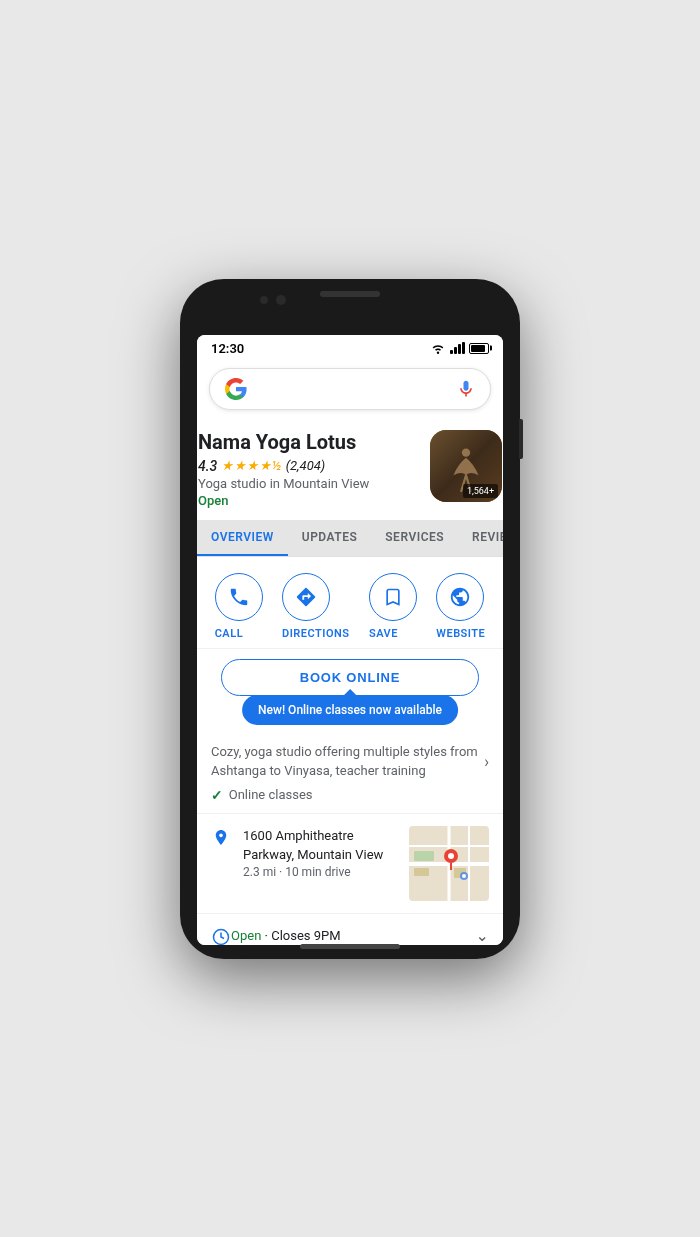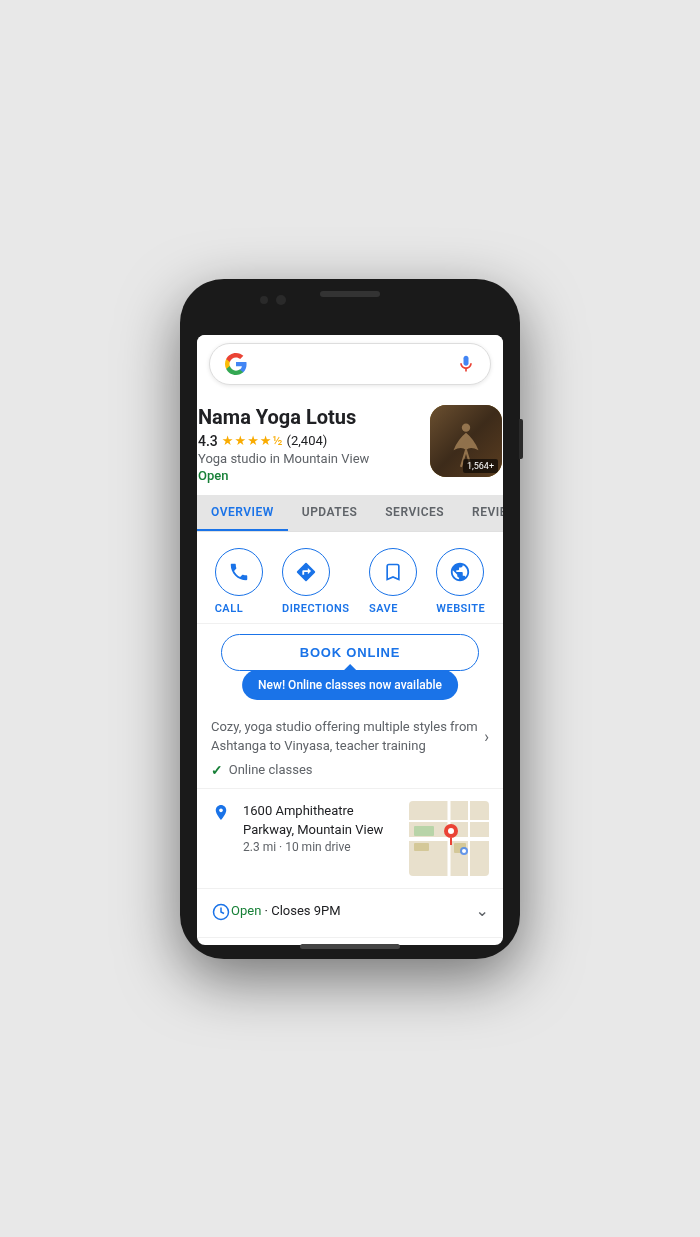--- a/index.html
+++ b/index.html
@@ -203,20 +203,21 @@
       color: #202124;
       line-height: 1.2;
       margin-bottom: 4px;
     }
 
     .rating-row {
       display: flex;
       align-items: center;
       gap: 4px;
       margin-bottom: 2px;
+      font-style: italic;
     }
 
     .rating-num {
       font-size: 14px;
       font-weight: 500;
       color: #202124;
     }
 
     .stars {
       display: flex;
@@ -544,20 +545,42 @@
 
   <div class="phone-top-bar">
     <div class="speaker"></div>
   </div>
 
   <div class="phone-side-btn"></div>
 
   <div class="phone-screen">
     <div class="screen-scroll">
 
+      <div class="status-bar">
+        <span class="status-time">12:30</span>
+        <div class="status-icons">
+
+          <svg class="wifi-icon" viewBox="0 0 20 14" fill="none" xmlns="http://www.w3.org/2000/svg">
+            <path d="M10 11.5a1.5 1.5 0 100 3 1.5 1.5 0 000-3z" fill="#000"></path>
+            <path d="M10 7.5c-1.5 0-2.8.6-3.8 1.6l1.4 1.4c.6-.6 1.5-1 2.4-1s1.8.4 2.4 1l1.4-1.4c-1-.9-2.3-1.6-3.8-1.6z" fill="#000"></path>
+            <path d="M10 3.5c-2.6 0-5 1.1-6.7 2.8l1.4 1.4C5.9 6.5 7.9 5.5 10 5.5s4.1 1 5.3 2.2l1.4-1.4C15 4.6 12.6 3.5 10 3.5z" fill="#000"></path>
+          </svg>
+
+          <div class="signal-icon">
+            <div class="signal-bar" style="height: 4px;"></div>
+            <div class="signal-bar" style="height: 7px;"></div>
+            <div class="signal-bar" style="height: 10px;"></div>
+            <div class="signal-bar" style="height: 12px;"></div>
+          </div>
+
+          <div class="battery-icon">
+            <div class="battery-fill"></div>
+          </div>
+        </div>
+      </div>
 
       <div class="search-bar-container">
         <div class="search-bar">
 
           <svg class="google-g" viewBox="0 0 24 24" xmlns="http://www.w3.org/2000/svg">
             <path d="M22.56 12.25c0-.78-.07-1.53-.2-2.25H12v4.26h5.92c-.26 1.37-1.04 2.53-2.21 3.31v2.77h3.57c2.08-1.92 3.28-4.74 3.28-8.09z" fill="#4285F4"></path>
             <path d="M12 23c2.97 0 5.46-.98 7.28-2.66l-3.57-2.77c-.98.66-2.23 1.06-3.71 1.06-2.86 0-5.29-1.93-6.16-4.53H2.18v2.84C3.99 20.53 7.7 23 12 23z" fill="#34A853"></path>
             <path d="M5.84 14.09c-.22-.66-.35-1.36-.35-2.09s.13-1.43.35-2.09V7.07H2.18C1.43 8.55 1 10.22 1 12s.43 3.45 1.18 4.93l3.66-2.84z" fill="#FBBC05"></path>
             <path d="M12 5.38c1.62 0 3.06.56 4.21 1.64l3.15-3.15C17.45 2.09 14.97 1 12 1 7.7 1 3.99 3.47 2.18 7.07l3.66 2.84c.87-2.6 3.3-4.53 6.16-4.53z" fill="#EA4335"></path>
           </svg>

